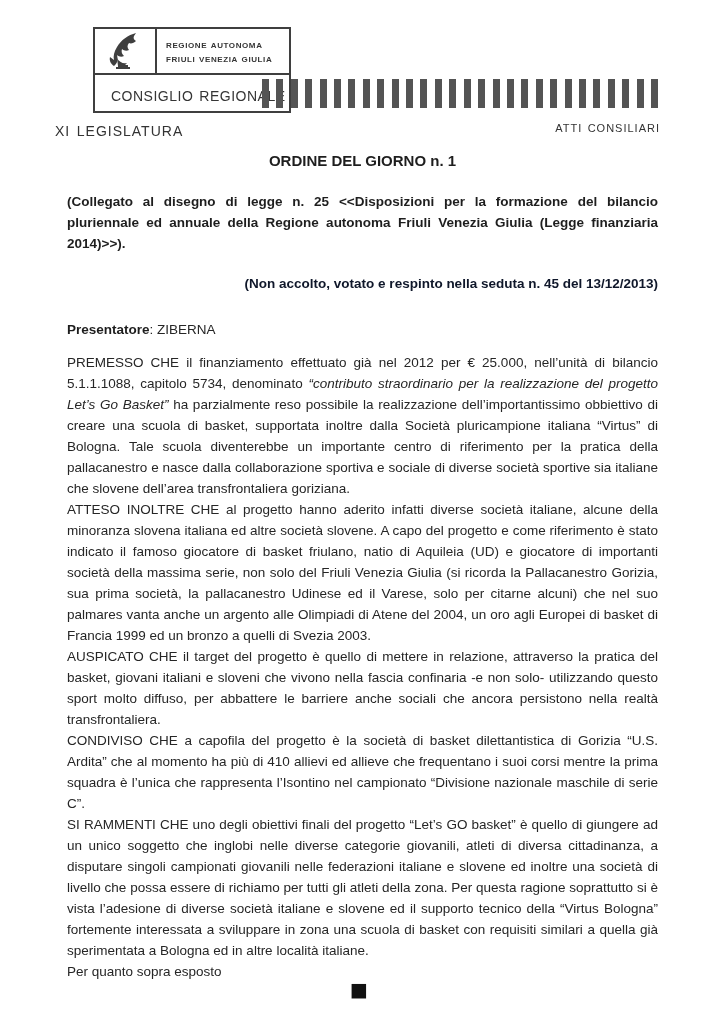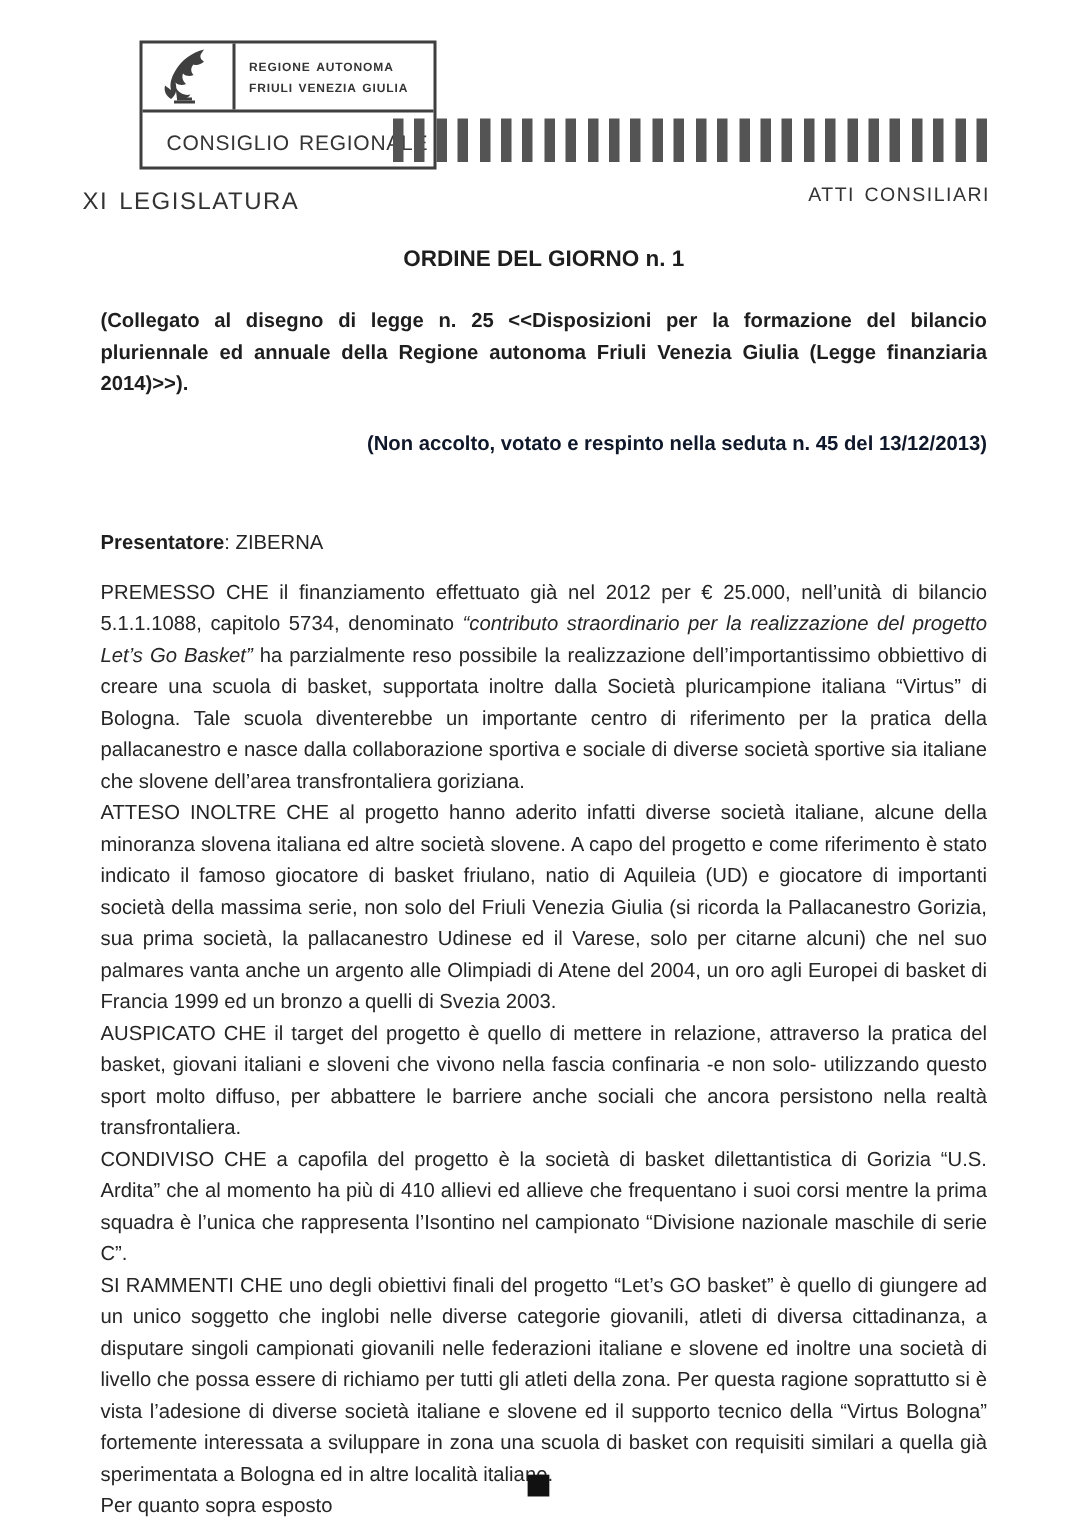--- a/index.html
+++ b/index.html
@@ -38,48 +38,48 @@
   }
   .council-row{
     height:38px;display:flex;align-items:center;padding-left:16px;
   }
   .council-label{
     font-size:20px;color:#353535;letter-spacing:0.5px;
     text-transform:lowercase;font-variant:small-caps;
   }
   .legislature{
     position:absolute;left:55px;top:118px;
-    font-size:23px;color:#333;letter-spacing:1px;
+    font-size:20px;color:#333;letter-spacing:1px;
     text-transform:lowercase;font-variant:small-caps;
   }
   .acts-label{
     position:absolute;right:64px;top:118px;
-    font-size:19px;color:#333;letter-spacing:1px;
+    font-size:16px;color:#333;letter-spacing:1px;
     text-transform:lowercase;font-variant:small-caps;
   }
   .barcode{
     position:absolute;left:262px;top:79px;width:396px;height:29px;
     display:flex;justify-content:space-between;align-items:stretch;
   }
   .barcode .bar{width:7px;background:#545454;}
   
   .content{
     position:absolute;left:67px;top:150px;width:591px;
     font-size:13.5px;line-height:21px;
   }
   .doc-title{
-    margin:12px;text-align:center;font-size:15px;font-weight:bold;color:#1e1e1e;
+    margin:0;text-align:center;font-size:15px;font-weight:bold;color:#1e1e1e;
   }
   .subtitle{
     margin:20px 0 0 0;font-weight:bold;text-align:justify;color:#1e1e1e;
   }
   .outcome{
     margin:19px 0 0 0;font-weight:bold;text-align:right;color:#0f172a;
   }
-  .presenter{margin:45px 0 0 0;}
+  .presenter{margin:25px 0 0 0;}
   .subject{margin:16px 0 0 0;}
   .lbl{font-weight:bold;color:#1e1e1e;}
   .bodytext{margin:12px 0 0 0;text-align:justify;}
   .bodytext p{margin:0;text-align:justify;}
   .bodytext .plain{text-align:left;}
   .it{font-style:italic;}
   .end-mark{
     position:absolute;left:350px;top:980px;
     font-size:19px;line-height:19px;color:#111;
     font-family:"DejaVu Sans",sans-serif;

